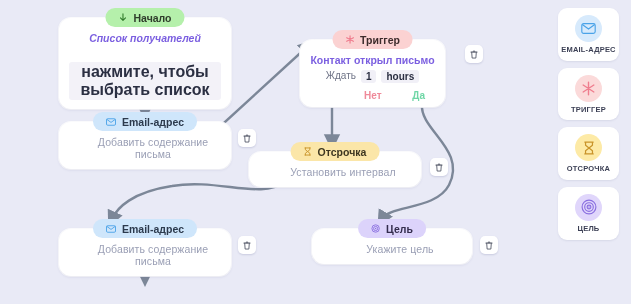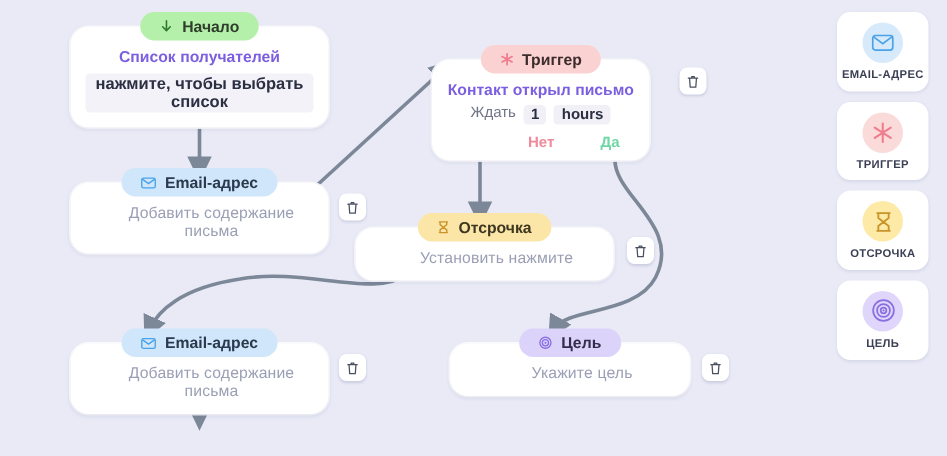--- a/index.html
+++ b/index.html
@@ -5,42 +5,42 @@
   html,body{margin:0;padding:0;}
   body{
     width:631px;height:304px;overflow:hidden;
     background:#e9eaf6;
     font-family:"Liberation Sans", sans-serif;
     -webkit-font-smoothing:antialiased;
   }
   .app{position:relative;width:631px;height:304px;}
 
   
-  .canvas{position:absolute;left:0;top:0;width:546px;height:304px;background:#e9eaf6;overflow:hidden;}
+  .canvas{position:absolute;left:12px;top:0;width:546px;height:304px;background:#e9eaf6;overflow:hidden;}
   .edges{position:absolute;left:0;top:0;width:546px;height:304px;pointer-events:none;}
 
   
   .node{position:absolute;background:#ffffff;border-radius:12px;
         box-shadow:0 1px 3px rgba(60,64,120,.13),0 0 0 1px rgba(255,255,255,.9);}
   .node-body{padding:14px 10px 9px;text-align:center;}
 
   .badge{position:absolute;top:-10px;left:50%;transform:translateX(-50%);
          display:flex;align-items:center;gap:6px;
          height:19px;padding:0 13px;border-radius:10px;
          font-size:10.5px;font-weight:700;white-space:nowrap;}
   .badge .bi{display:flex;align-items:center;}
   .badge-start{background:#b5f0ab;color:#2f3d2b;}
   .badge-email{background:#cfe6fb;color:#2c3a4d;}
   .badge-trigger{background:#fbd2d2;color:#3d2c2c;}
   .badge-delay{background:#fbe6a8;color:#3d3620;}
   .badge-goal{background:#dcd3fb;color:#332c4d;}
 
   .placeholder{font-size:10.5px;color:#9a9fb5;letter-spacing:.1px;margin-left:16px;}
-  .ptitle{font-size:10.5px;font-weight:700;color:#7b5fe0;margin-bottom:5px;}
-  .psub{display:inline-block;font-size:11px;font-weight:700;color:#2b2f42;
+  .ptitle{font-size:10.5px;font-weight:700;color:#7b5fe0;margin-bottom:18px;font-style:italic;}
+  .psub{display:inline-block;font-size:16px;font-weight:700;color:#2b2f42;
         background:#f3f2f8;border-radius:3px;padding:1px 4px;}
 
   
   .trig-title{font-size:10.5px;font-weight:700;color:#7b5fe0;margin-bottom:4px;}
   .waitrow{display:flex;justify-content:center;gap:5px;font-size:10px;color:#6f7487;}
   .chip{background:#f1f0f7;border-radius:3px;padding:1px 5px;font-weight:700;color:#2b2f42;font-size:10px;}
   .branches{display:flex;justify-content:space-between;margin-top:7px;padding:0 10px;}
   .br-no{font-size:10px;color:#ef8a9a;font-weight:600;margin-left:44px;}
   .br-yes{font-size:10px;color:#6fd6a6;font-weight:600;text-align:center;}
 
@@ -147,21 +147,21 @@
     <div class="node" style="left:237px;top:152px;width:172px;">
       <div class="badge badge-delay">
         <span class="bi">
           <svg width="8" height="9" viewBox="0 0 9 10">
               <path d="M1.5 1 H7.5 M1.5 9 H7.5 M2 1 L2 3 L4.5 5 L7 3 L7 1 M2 9 L2 7 L4.5 5 L7 7 L7 9" stroke="#c9942a" stroke-width="1.05" fill="none" stroke-linejoin="round" stroke-linecap="round"></path>
             </svg>
         </span>
         <span>Отсрочка</span>
       </div>
       <div class="node-body">
-        <div class="placeholder">Установить нажмите</div>
+        <div class="placeholder">Установить интервал</div>
       </div>
     </div>
 
     <div class="node" style="left:47px;top:229px;width:172px;">
       <div class="badge badge-email">
         <span class="bi">
           <svg width="10" height="8" viewBox="0 0 12 9">
               <rect x=".6" y=".6" width="10.8" height="7.8" rx="1.4" stroke="#4aa3e8" stroke-width="1.1" fill="none"></rect>
               <path d="M1.3 1.6 L6 5 L10.7 1.6" stroke="#4aa3e8" stroke-width="1.1" fill="none" stroke-linecap="round"></path>
             </svg>

